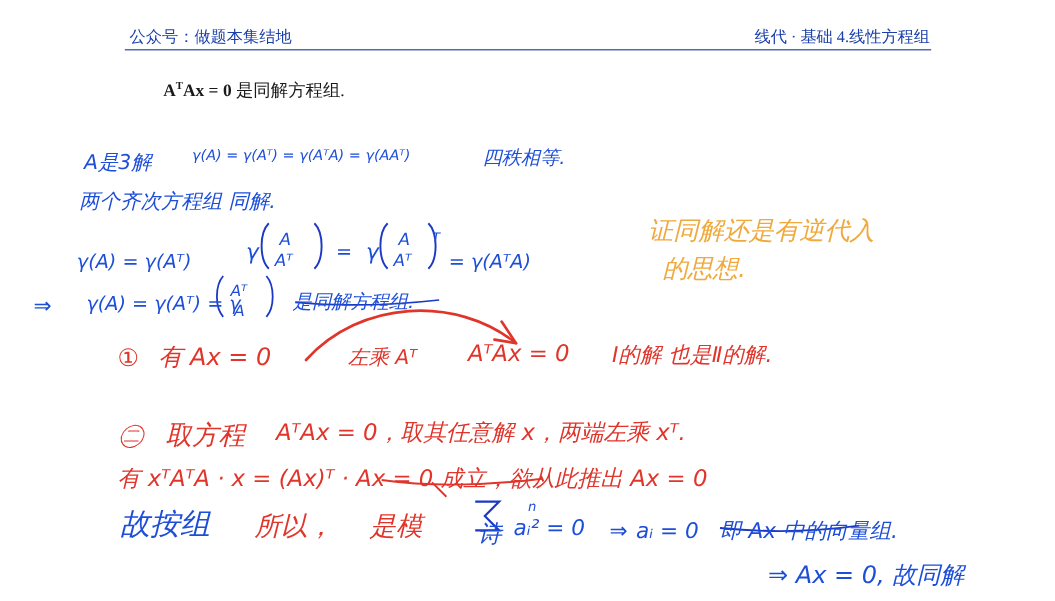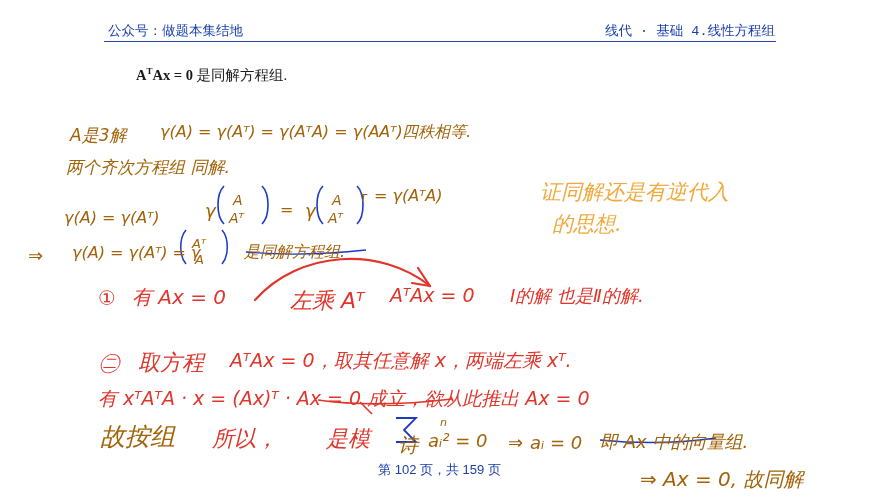--- a/index.html
+++ b/index.html
@@ -32,21 +32,21 @@
     color: #1a3faa;
     font-family: "Liberation Sans", sans-serif;
     white-space: nowrap;
   }
   .header-right {
     position: absolute;
     right: 104px;
     top: 0;
     font-size: 13.5px;
     color: #1a3faa;
-    font-family: Liberation Mono, monospace;
+    font-family: Liberation Serif, serif;
     white-space: nowrap;
   }
   .rule {
     position: absolute;
     left: 104px;
     top: 19px;
     width: 672px;
     height: 1px;
     background: #2a46a8;
   }
@@ -64,21 +64,21 @@
   .printed .l2 { margin-left: 24px; }
   .bi { font-weight: bold; font-style: italic; }
   .bb { font-weight: bold; }
   sup.t { font-size: 9px; vertical-align: super; font-weight: bold; }
   
   .hw {
     position: absolute;
     white-space: nowrap;
     font-family: "DejaVu Sans", sans-serif;
   }
-  .blue  { color: #a16207; }
+  .blue  { color: #1d4ed8; }
   .red   { color: #e0352b; }
   .orange{ color: #f0a93c; }
   .hw-i  { font-style: italic; }
   
   .footer {
     position: absolute;
     left: 0;
     top: 461px;
     width: 879px;
     text-align: center;
@@ -132,55 +132,54 @@
     <path d="M357,186 C365,194 365,216 357,224" stroke="#1b39c4" stroke-width="1.6" fill="none"></path>
 
     <path d="M186,230 C179,238 179,256 186,264" stroke="#1b39c4" stroke-width="1.5" fill="none"></path>
     <path d="M222,230 C229,238 229,256 222,264" stroke="#1b39c4" stroke-width="1.5" fill="none"></path>
 
     <path d="M396,418 L416,418 L404,430 L416,442 L396,442" stroke="#1b39c4" stroke-width="1.8" fill="none"></path>
   </svg>
 
   <div id="ink-layer">
       <div class="hw blue hw-i" style="left: 70px; top: 124px; font-size: 17px;">A是3解</div>
-      <div class="hw blue hw-i" style="left: 160px; top: 122px; font-size: 16px;">γ(A) = γ(Aᵀ) = γ(AᵀA) = γ(AAᵀ)</div>
+      <div class="hw blue hw-i" style="left: 160px; top: 122px; font-size: 12px;">γ(A) = γ(Aᵀ) = γ(AᵀA) = γ(AAᵀ)</div>
       <div class="hw blue hw-i" style="left: 402px; top: 122px; font-size: 16px;">四秩相等.</div>
       <div class="hw blue hw-i" style="left: 66px; top: 156px; font-size: 17px;">两个齐次方程组  同解.</div>
       <div class="hw blue hw-i" style="left: 64px; top: 208px; font-size: 16px;">γ(A) = γ(Aᵀ)</div>
       <div class="hw blue hw-i" style="left: 205px; top: 200px; font-size: 18px;">γ</div>
       <div class="hw blue hw-i" style="left: 233px; top: 192px; font-size: 14px;">A</div>
       <div class="hw blue hw-i" style="left: 229px; top: 210px; font-size: 14px;">Aᵀ</div>
       <div class="hw blue hw-i" style="left: 280px; top: 200px; font-size: 16px;">=</div>
       <div class="hw blue hw-i" style="left: 305px; top: 200px; font-size: 18px;">γ</div>
       <div class="hw blue hw-i" style="left: 332px; top: 192px; font-size: 14px;">A</div>
       <div class="hw blue hw-i" style="left: 328px; top: 210px; font-size: 14px;">Aᵀ</div>
       <div class="hw blue hw-i" style="left: 360px; top: 192px; font-size: 11px;">T</div>
-      <div class="hw blue hw-i" style="left: 374px; top: 186px; font-size: 16px;">= γ(AᵀA)</div>
+      <div class="hw blue hw-i" style="left: 374px; top: 208px; font-size: 16px;">= γ(AᵀA)</div>
       <div class="hw blue hw-i" style="left: 28px; top: 245px; font-size: 18px;">⇒</div>
       <div class="hw blue hw-i" style="left: 72px; top: 243px; font-size: 16px; text-align: center;">γ(A) = γ(Aᵀ) = γ</div>
       <div class="hw blue hw-i" style="left: 192px; top: 236px; font-size: 13px;">Aᵀ</div>
       <div class="hw blue hw-i" style="left: 195px; top: 252px; font-size: 13px;">A</div>
       <div class="hw blue hw-i" style="left: 244px; top: 242px; font-size: 16px;">是同解方程组.</div>
       <div class="hw blue hw-i" style="left: 100px; top: 420px; font-size: 25px;">故按组</div>
       <div class="hw blue hw-i" style="left: 440px; top: 416px; font-size: 11px;">n</div>
       <div class="hw blue hw-i" style="left: 398px; top: 432px; font-size: 20px;">诗</div>
       <div class="hw blue hw-i" style="left: 428px; top: 430px; font-size: 18px;">aᵢ² = 0</div>
       <div class="hw blue hw-i" style="left: 508px; top: 432px; font-size: 18px;">⇒</div>
       <div class="hw blue hw-i" style="left: 530px; top: 432px; font-size: 18px;">aᵢ = 0</div>
       <div class="hw blue hw-i" style="left: 600px; top: 430px; font-size: 18px;">即 Ax 中的向量组.</div>
       <div class="hw blue hw-i" style="left: 640px; top: 466px; font-size: 20px; text-align: center;">⇒ Ax = 0,  故同解</div>
       <div class="hw red hw-i" style="left: 98px; top: 286px; font-size: 20px;">①</div>
       <div class="hw red hw-i" style="left: 132px; top: 284px; font-size: 20px;">有  Ax = 0</div>
-      <div class="hw red hw-i" style="left: 290px; top: 286px; font-size: 22px;">左乘 Aᵀ</div>
+      <div class="hw red hw-i" style="left: 290px; top: 286px; font-size: 17px;">左乘 Aᵀ</div>
       <div class="hw red hw-i" style="left: 390px; top: 284px; font-size: 19px;">AᵀAx = 0</div>
       <div class="hw red hw-i" style="left: 510px; top: 284px; font-size: 18px;">Ⅰ的解 也是Ⅱ的解.</div>
       <div class="hw red hw-i" style="left: 98px; top: 348px; font-size: 22px;">㊁</div>
       <div class="hw red hw-i" style="left: 138px; top: 348px; font-size: 22px;">取方程</div>
       <div class="hw red hw-i" style="left: 230px; top: 348px; font-size: 19px;">AᵀAx = 0，取其任意解 x，两端左乘 xᵀ.</div>
       <div class="hw red hw-i" style="left: 98px; top: 386px; font-size: 19px;">有 xᵀAᵀA · x = (Ax)ᵀ · Ax = 0 成立，欲从此推出 Ax = 0</div>
       <div class="hw red hw-i" style="left: 212px; top: 424px; font-size: 22px;">所以，</div>
-      <div class="hw red hw-i" style="left: 326px; top: 424px; font-size: 22px;">是模</div>
+      <div class="hw red hw-i" style="left: 308px; top: 424px; font-size: 22px;">是模</div>
       <div class="hw orange hw-i" style="left: 540px; top: 178px; font-size: 21px;">证同解还是有逆代入</div>
       <div class="hw orange hw-i" style="left: 552px; top: 210px; font-size: 21px;">的思想.</div>
     </div>
 
-  <div class="footer">第 102 页，共 159 页</div>
 </div>
 
 </body></html>

